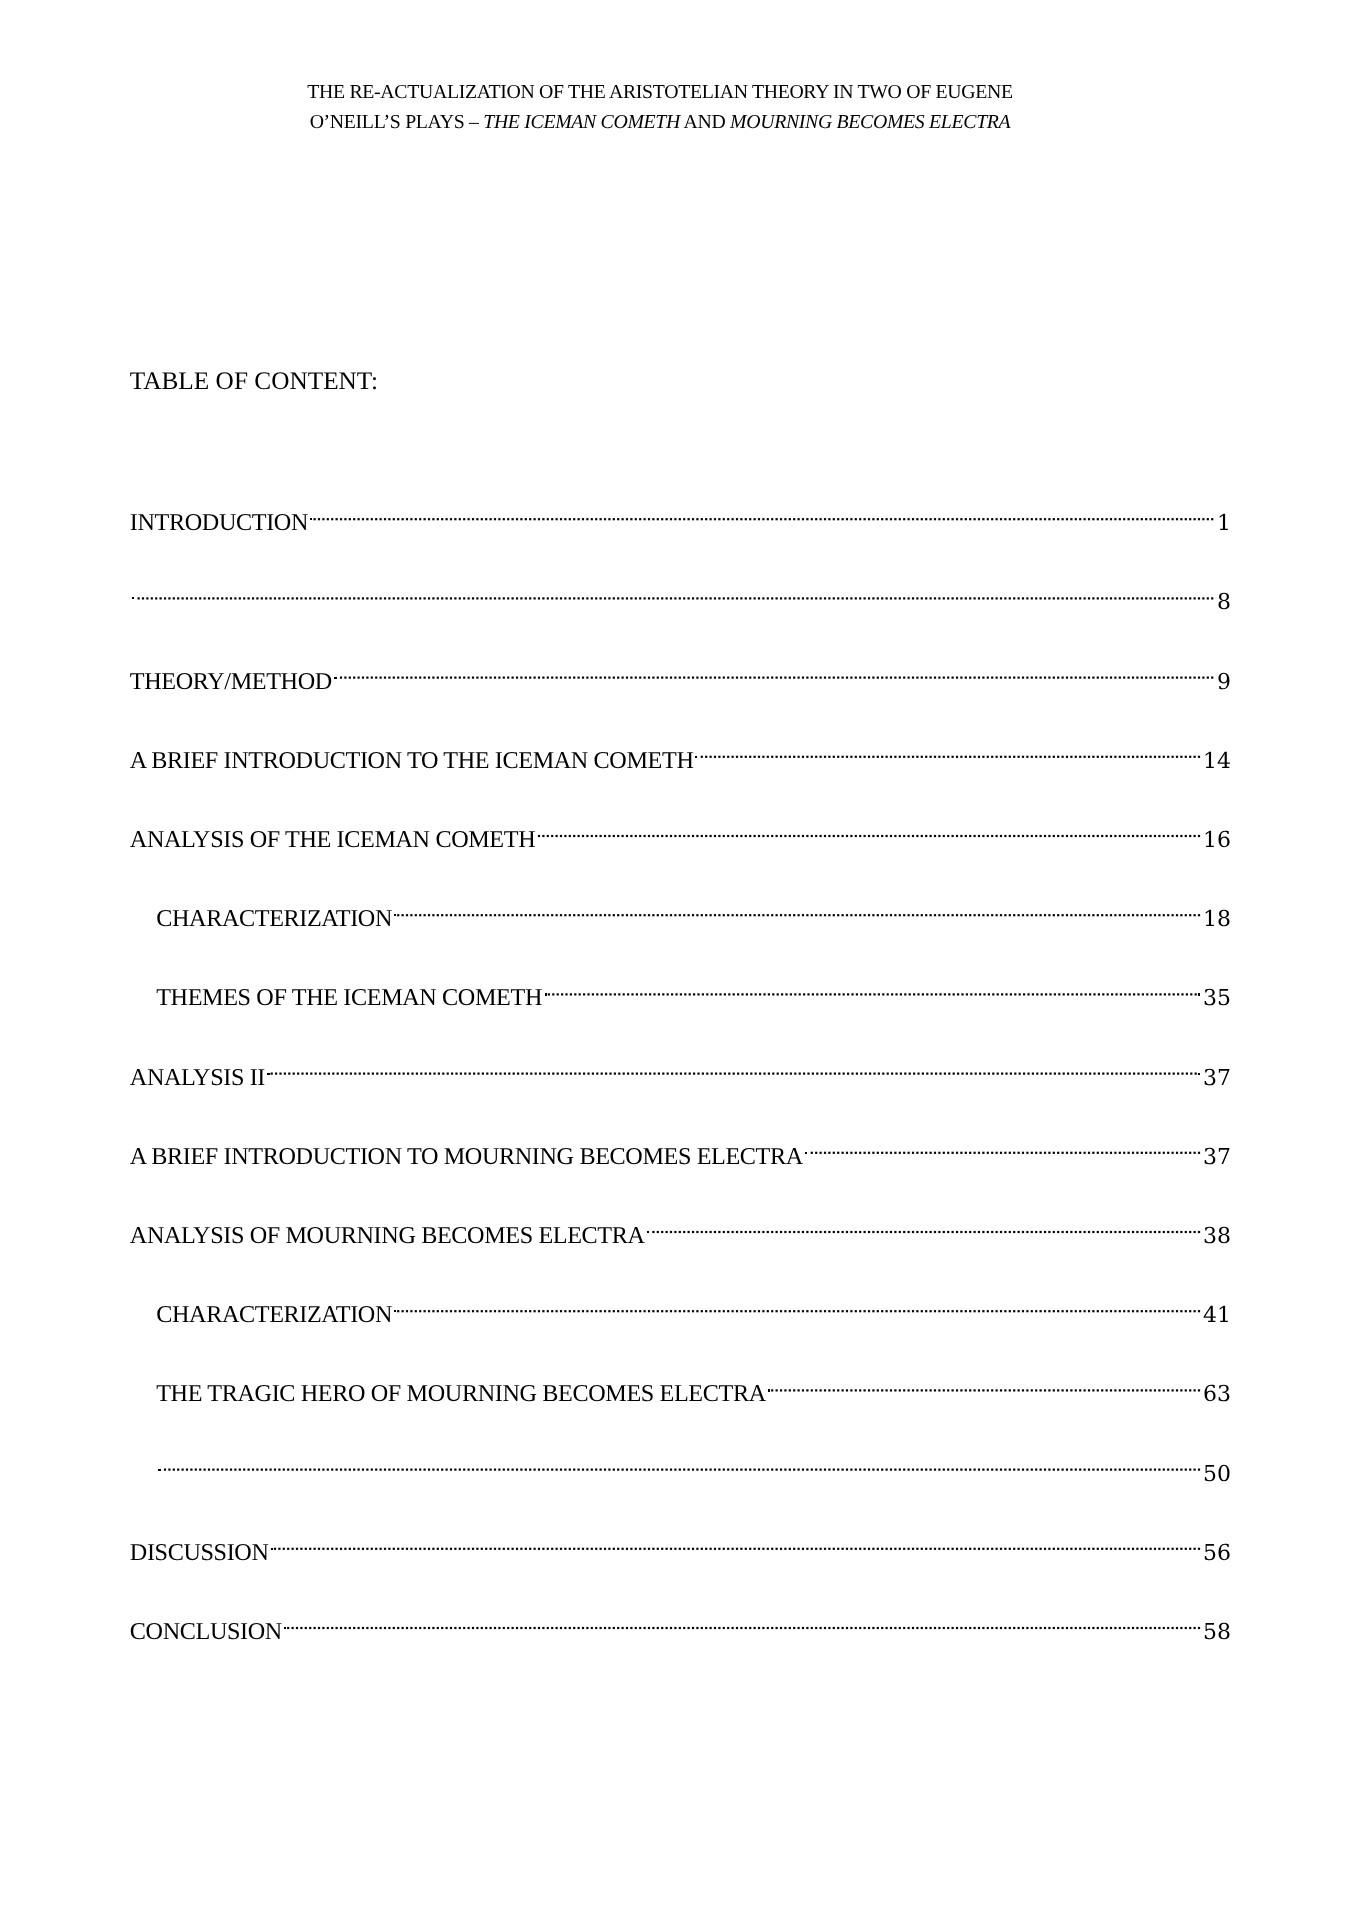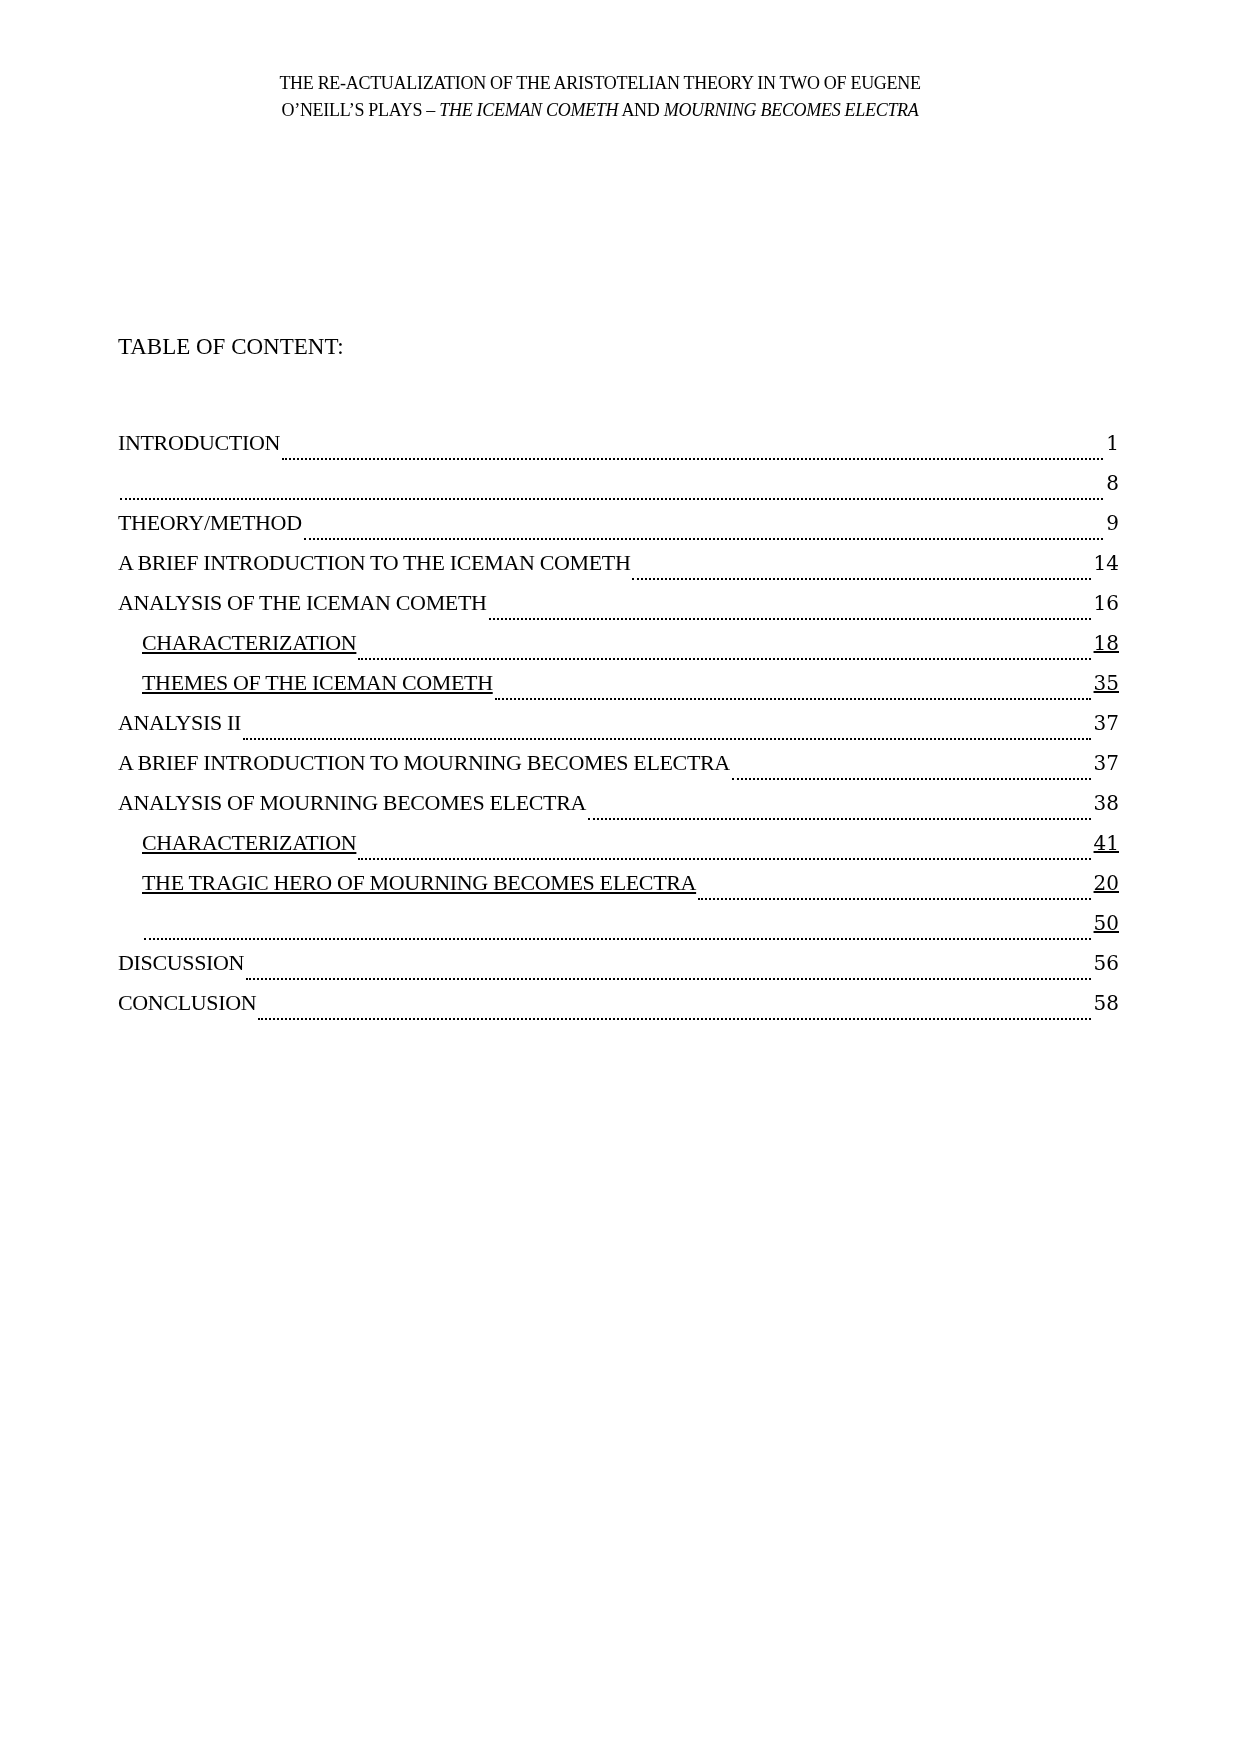--- a/index.html
+++ b/index.html
@@ -39,27 +39,28 @@
       position: absolute;
       left: 118px;
       top: 423px;
       width: 1001px;
       list-style: none;
       margin: 0;
       padding: 0;
     }
     .toc-row {
       display: flex;
-      align-items: flex-end;
+      align-items: center;
       height: 40px;
       font-size: 22px;
       line-height: 40px;
       letter-spacing: -0.35px;
+      margin-top: 32px;
     }
-    .toc-row.level-2 { padding-left: 24px; text-decoration: underline; }
+    .toc-row.level-2 { padding-left: 24px; }
     .toc-label { white-space: nowrap; }
     .toc-leader {
       flex: 1;
       height: 0;
       border-bottom: 2px dotted #000000;
       margin: 0 3px 0 2px;
       transform: translateY(-3px);
     }
     .toc-page {
       font-family: "DejaVu Serif", "Liberation Serif", serif;
@@ -130,21 +131,21 @@
       <span class="toc-page">38</span>
     </li>
   <li class="toc-row level-2">
       <span class="toc-label">CHARACTERIZATION </span>
       <span class="toc-leader"></span>
       <span class="toc-page">41</span>
     </li>
   <li class="toc-row level-2">
       <span class="toc-label">THE TRAGIC HERO OF MOURNING BECOMES ELECTRA </span>
       <span class="toc-leader"></span>
-      <span class="toc-page">20</span>
+      <span class="toc-page">63</span>
     </li>
   <li class="toc-row level-2">
       <span class="toc-leader"></span>
       <span class="toc-page">50</span>
     </li>
   <li class="toc-row level-1">
       <span class="toc-label">DISCUSSION</span>
       <span class="toc-leader"></span>
       <span class="toc-page">56</span>
     </li>

